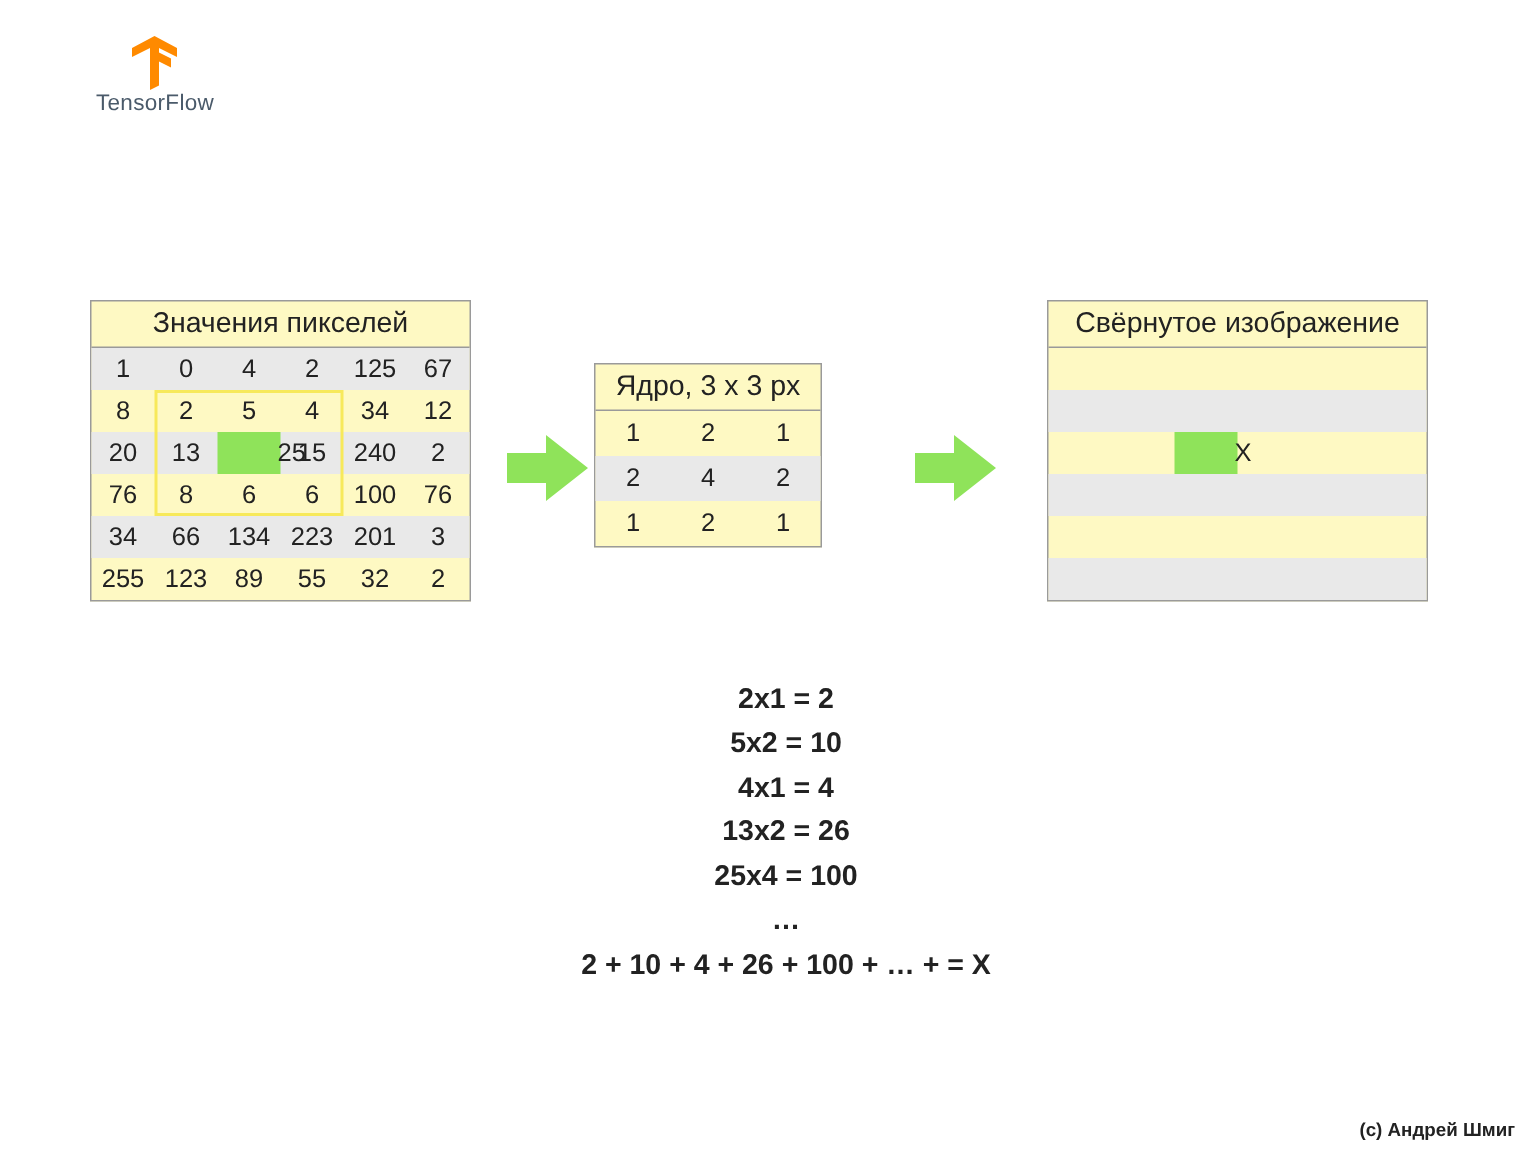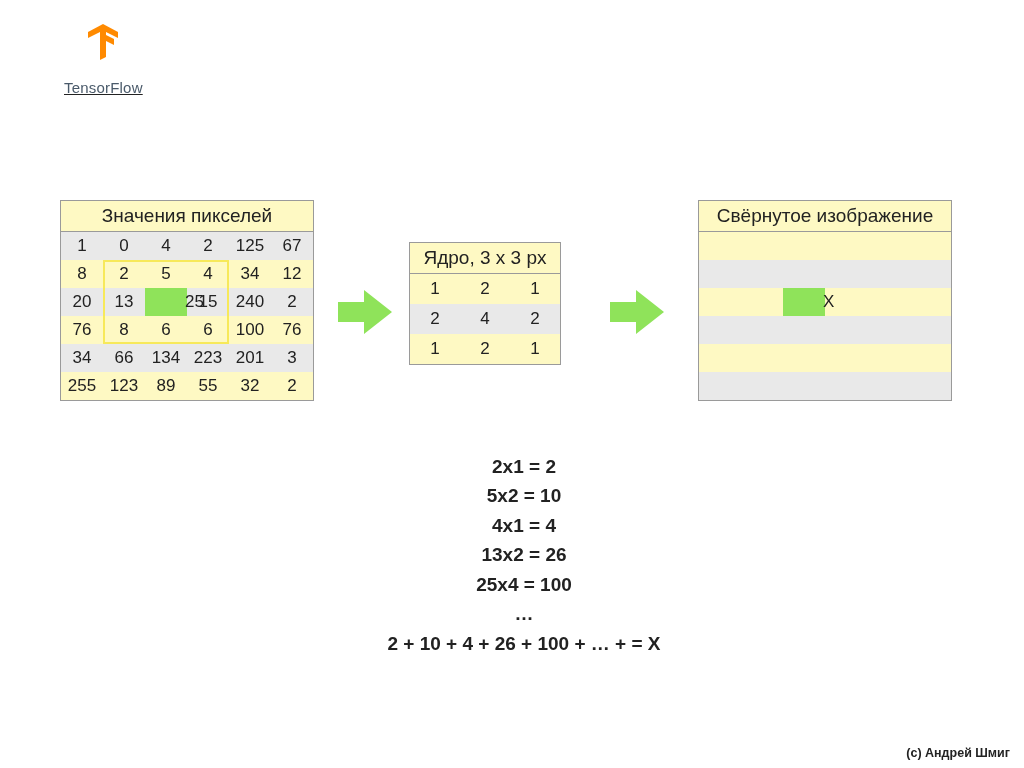--- a/index.html
+++ b/index.html
@@ -13,22 +13,21 @@
     position: relative;
     overflow: hidden;
   }
   .logo {
     position: absolute;
     top: 24px;
     left: 64px;
     display: flex;
     flex-direction: column;
     align-items: center;
-    gap: 19px;
-    text-decoration: underline;
+    gap: 0;
   }
   .logo svg { display: block; }
   .logo-text {
     font-size: 15px;
     color: #4a5a6a;
     letter-spacing: 0.2px;
   }
   .stage {
     position: absolute;
     top: 200px;
@@ -58,21 +57,21 @@
     height: 28px;
     line-height: 28px;
     text-align: center;
     font-size: 17px;
     box-sizing: border-box;
   }
   
   #pixels { top: 0; left: 60px; }
   #pixels .cell { width: 42px; }
   
-  #kernel { top: 42px; left: 409px; }
+  #kernel { top: 42px; left: 396px; }
   #kernel .cell { width: 50px; height: 30px; line-height: 30px; }
   
   #output { top: 0; left: 698px; }
   #output .header { font-size: 19px; padding: 4px 10px; }
   #output .body { min-width: 252px; }
   #output .cell { width: 42px; height: 28px; }
   
   .hl-green { background: #8fe35a !important; padding-left: 40px; }
   .sel-box {
     position: absolute;

